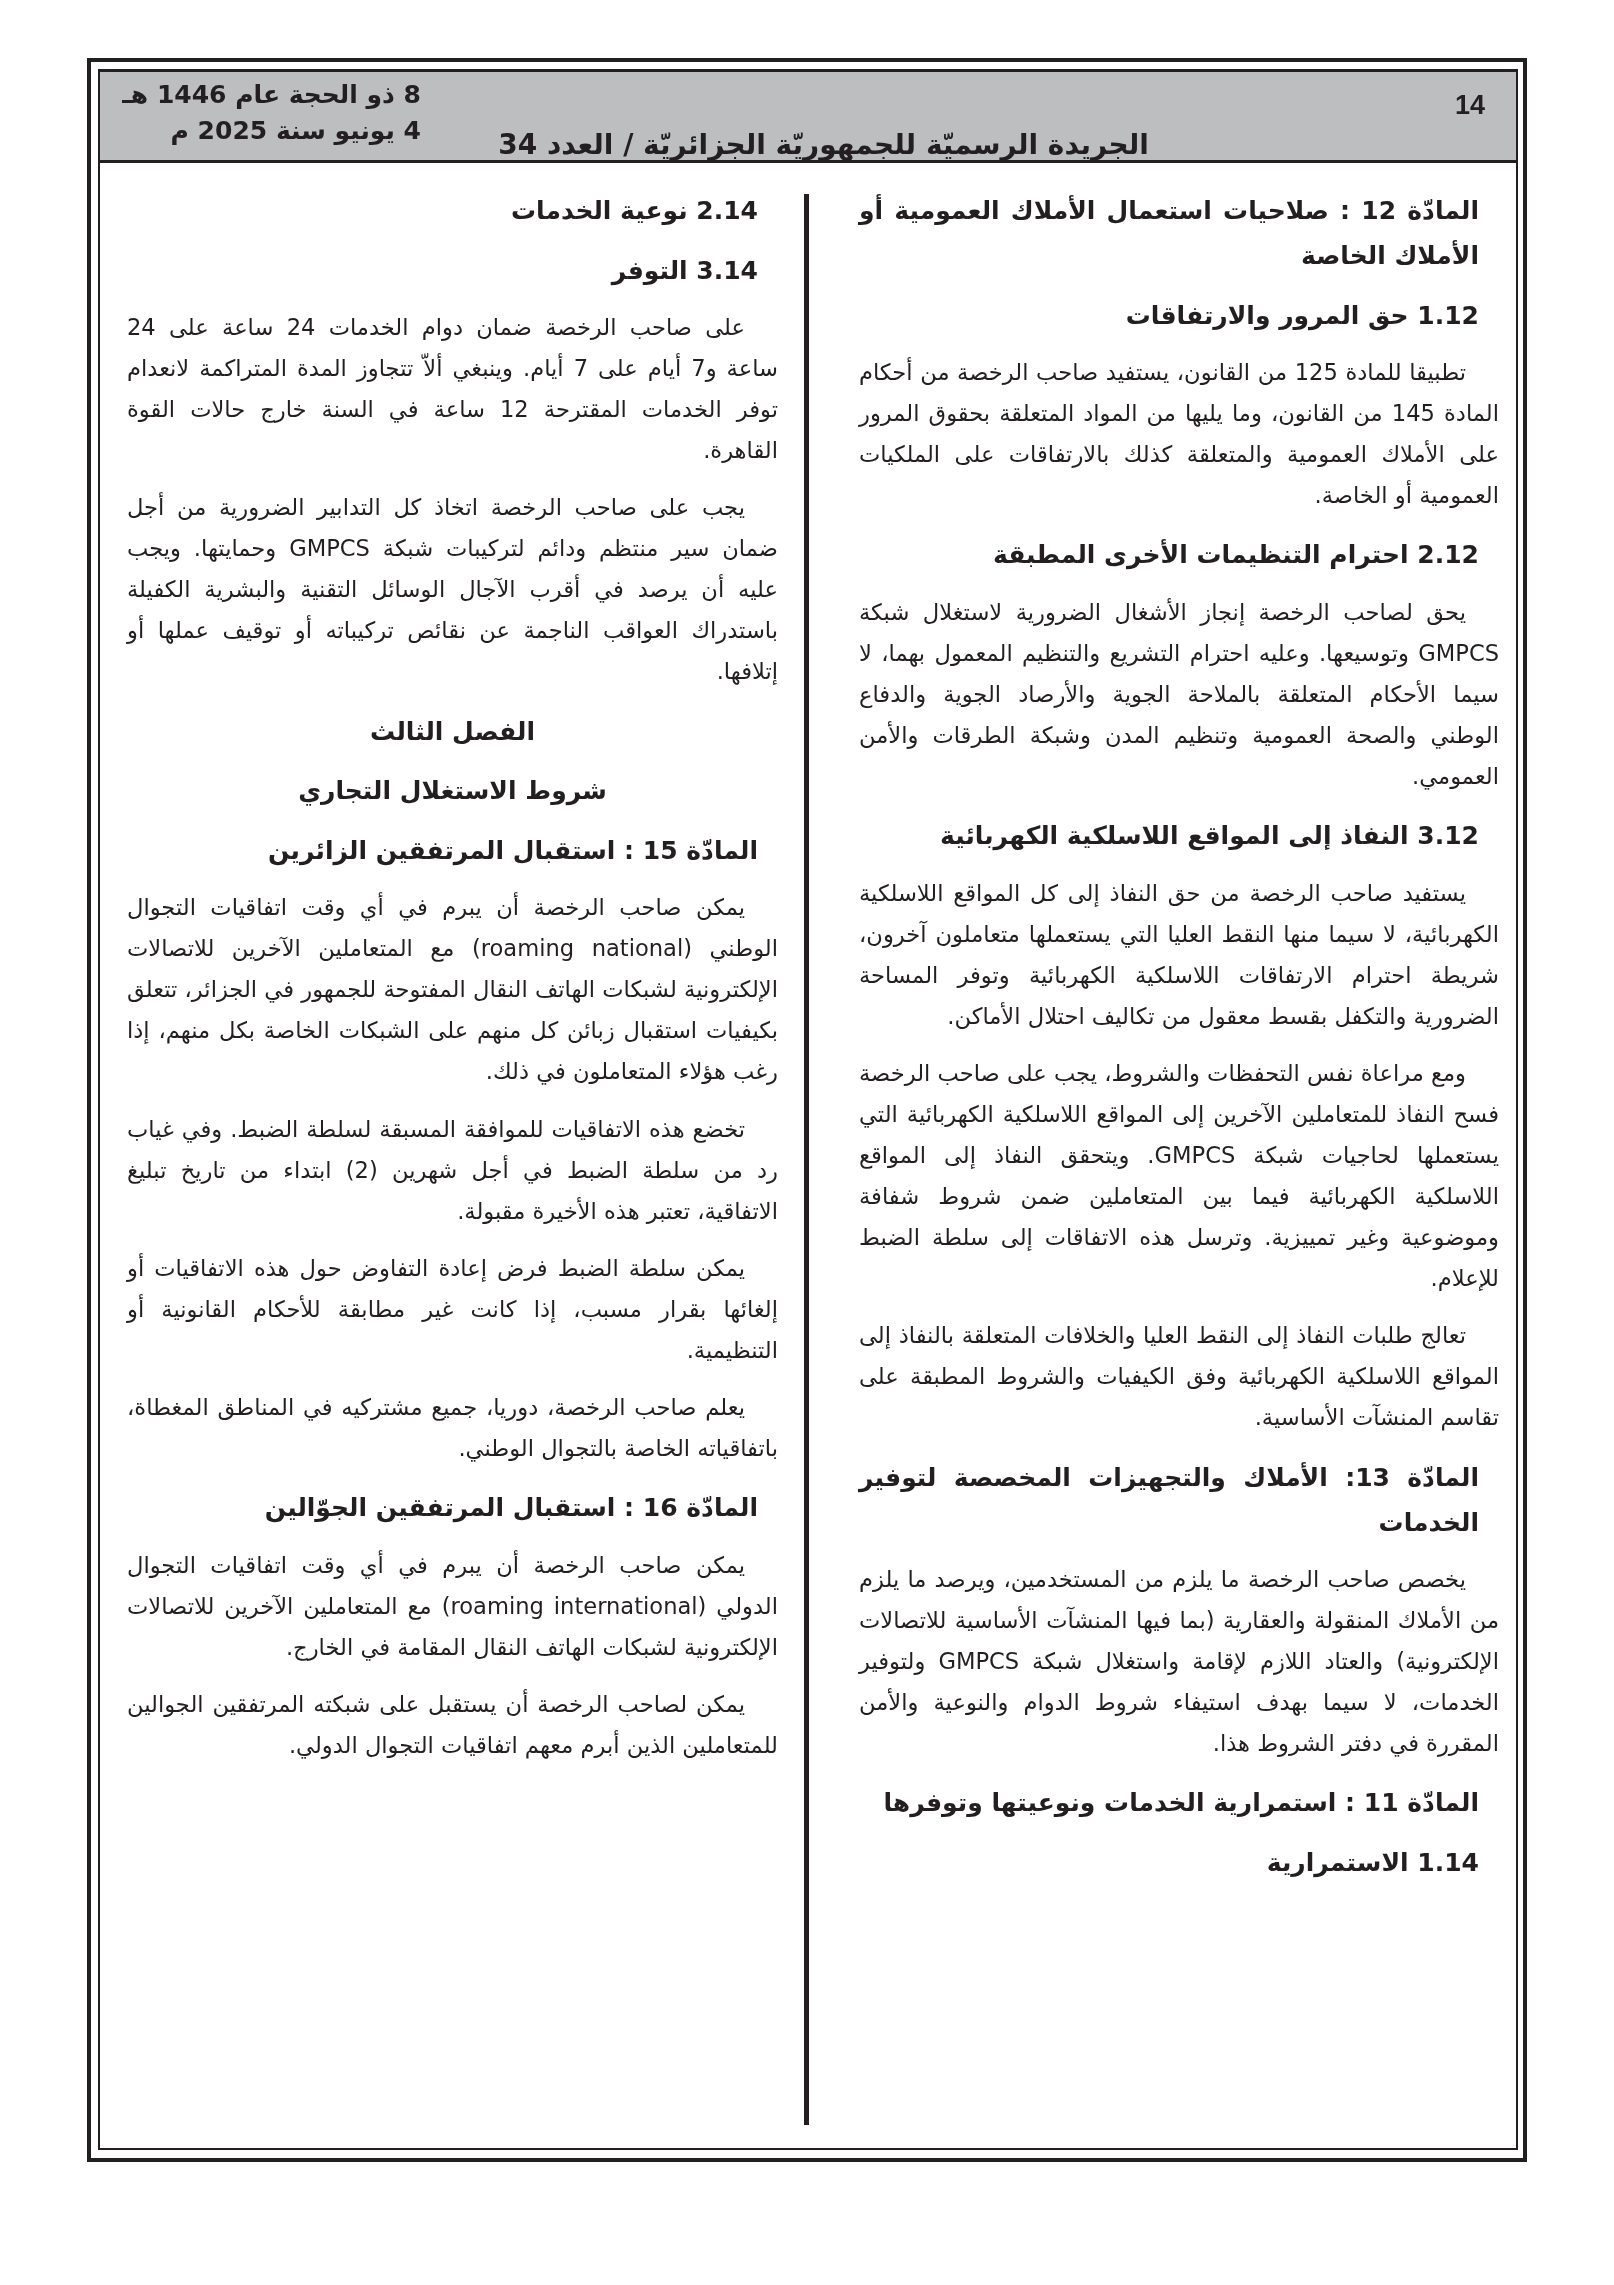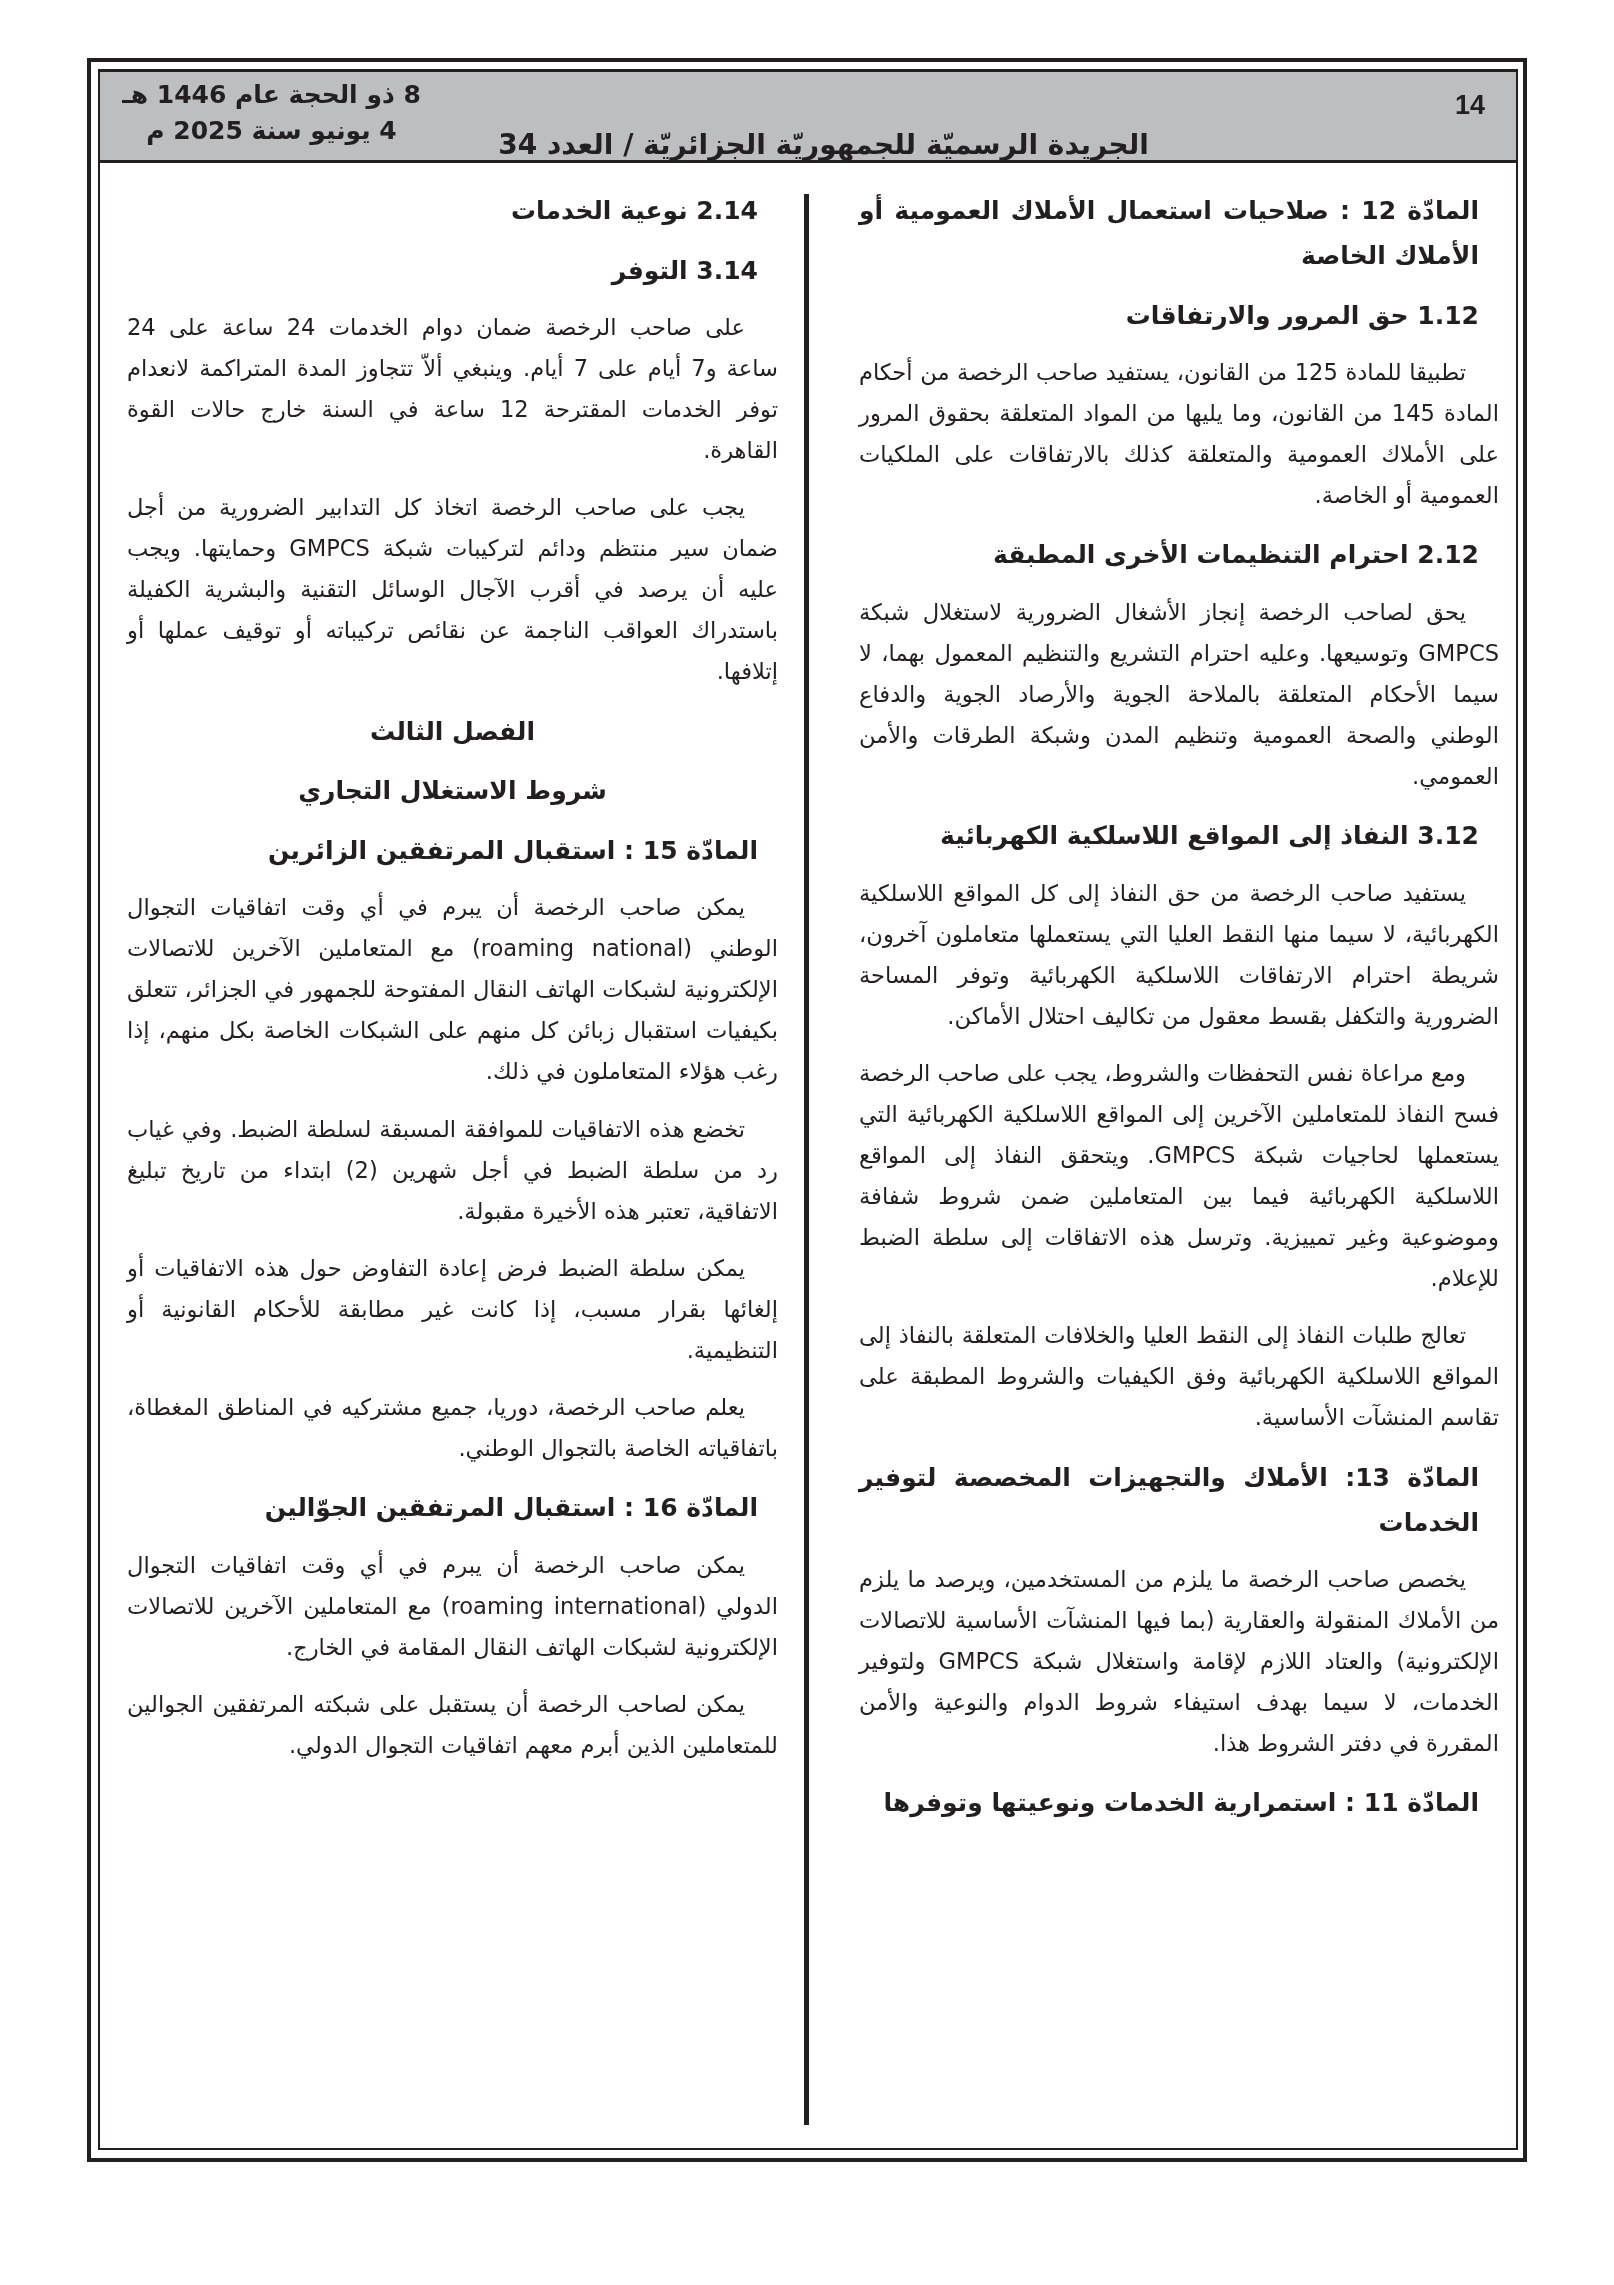--- a/index.html
+++ b/index.html
@@ -9,21 +9,21 @@
          border: 4.5px solid #231f20; box-sizing: border-box; }
   .frame-inner { position: absolute; left: 98px; top: 69px; width: 1420px; height: 2081px;
          border: 2.7px solid #231f20; box-sizing: border-box; }
   .header { position: absolute; left: 98px; top: 69px; width: 1420px; height: 94px;
          background: #bcbec0; border-bottom: 3.6px solid #231f20; box-sizing: border-box;
          border-top: 3.6px solid #231f20; border-left: 2.7px solid #231f20; border-right: 2.7px solid #231f20; }
   .hdr-page { position: absolute; right: 31px; top: 18px; font-size: 27px; font-weight: bold;
          font-family: Liberation Sans, sans-serif; }
   .hdr-title { position: absolute; left: 389px; width: 669px; top: 16.3px; font-size: 28px; font-weight: bold;
          text-align: center; direction: rtl; font-family: "DejaVu Sans", sans-serif; margin-top: 40px; }
-  .hdr-date { position: absolute; left: 22px; top: 5.4px; width: 299px; direction: rtl; text-align: center;
+  .hdr-date { position: absolute; left: 22px; top: 5.4px; width: 299px; direction: rtl; text-align: right;
          font-size: 25px; font-weight: bold; line-height: 36px; }
   .divider { position: absolute; left: 804px; top: 194px; width: 4.5px; height: 1931px; background: #231f20; }
   .col { position: absolute; top: 181px; direction: rtl; text-align: justify; font-size: 22.6px; line-height: 41px; }
   .col-right { left: 859px; width: 640px; }
   .col-left { left: 127px; width: 651px; }
   .h { font-weight: bold; font-size: 25px; margin: 7.2px 0 14.5px 0; line-height: 45px; }
   .hc { text-align: center; }
   .h-indent { padding-right: 20px; }
   p { margin: 0 0 16.3px 0; text-indent: 33px; }
 </style>
@@ -50,20 +50,21 @@
   <p>تطبيقا للمادة 125 من القانون، يستفيد صاحب الرخصة من أحكام المادة 145 من القانون، وما يليها من المواد المتعلقة بحقوق المرور على الأملاك العمومية والمتعلقة كذلك بالارتفاقات على الملكيات العمومية أو الخاصة.</p>
   <div class="h h-indent">2.12 احترام التنظيمات الأخرى المطبقة</div>
   <p>يحق لصاحب الرخصة إنجاز الأشغال الضرورية لاستغلال شبكة GMPCS وتوسيعها. وعليه احترام التشريع والتنظيم المعمول بهما، لا سيما الأحكام المتعلقة بالملاحة الجوية والأرصاد الجوية والدفاع الوطني والصحة العمومية وتنظيم المدن وشبكة الطرقات والأمن العمومي.</p>
   <div class="h h-indent">3.12 النفاذ إلى المواقع اللاسلكية الكهربائية</div>
   <p>يستفيد صاحب الرخصة من حق النفاذ إلى كل المواقع اللاسلكية الكهربائية، لا سيما منها النقط العليا التي يستعملها متعاملون آخرون، شريطة احترام الارتفاقات اللاسلكية الكهربائية وتوفر المساحة الضرورية والتكفل بقسط معقول من تكاليف احتلال الأماكن.</p>
   <p>ومع مراعاة نفس التحفظات والشروط، يجب على صاحب الرخصة فسح النفاذ للمتعاملين الآخرين إلى المواقع اللاسلكية الكهربائية التي يستعملها لحاجيات شبكة GMPCS. ويتحقق النفاذ إلى المواقع اللاسلكية الكهربائية فيما بين المتعاملين ضمن شروط شفافة وموضوعية وغير تمييزية. وترسل هذه الاتفاقات إلى سلطة الضبط للإعلام.</p>
   <p>تعالج طلبات النفاذ إلى النقط العليا والخلافات المتعلقة بالنفاذ إلى المواقع اللاسلكية الكهربائية وفق الكيفيات والشروط المطبقة على تقاسم المنشآت الأساسية.</p>
   <div class="h h-indent">المادّة 13: الأملاك والتجهيزات المخصصة لتوفير الخدمات</div>
   <p>يخصص صاحب الرخصة ما يلزم من المستخدمين، ويرصد ما يلزم من الأملاك المنقولة والعقارية (بما فيها المنشآت الأساسية للاتصالات الإلكترونية) والعتاد اللازم لإقامة واستغلال شبكة GMPCS ولتوفير الخدمات، لا سيما بهدف استيفاء شروط الدوام والنوعية والأمن المقررة في دفتر الشروط هذا.</p>
   <div class="h h-indent">المادّة 11 : استمرارية الخدمات ونوعيتها وتوفرها</div>
+  <div class="h h-indent">1.14 الاستمرارية</div>
 </div>
 
 <div class="col col-left">
   <div class="h h-indent">2.14 نوعية الخدمات</div>
   <div class="h h-indent">3.14 التوفر</div>
   <p>على صاحب الرخصة ضمان دوام الخدمات 24 ساعة على 24 ساعة و7 أيام على 7 أيام. وينبغي ألاّ تتجاوز المدة المتراكمة لانعدام توفر الخدمات المقترحة 12 ساعة في السنة خارج حالات القوة القاهرة.</p>
   <p>يجب على صاحب الرخصة اتخاذ كل التدابير الضرورية من أجل ضمان سير منتظم ودائم لتركيبات شبكة GMPCS وحمايتها. ويجب عليه أن يرصد في أقرب الآجال الوسائل التقنية والبشرية الكفيلة باستدراك العواقب الناجمة عن نقائص تركيباته أو توقيف عملها أو إتلافها.</p>
   <div class="h hc">الفصل الثالث</div>
   <div class="h hc">شروط الاستغلال التجاري</div>
   <div class="h h-indent">المادّة 15 : استقبال المرتفقين الزائرين</div>

